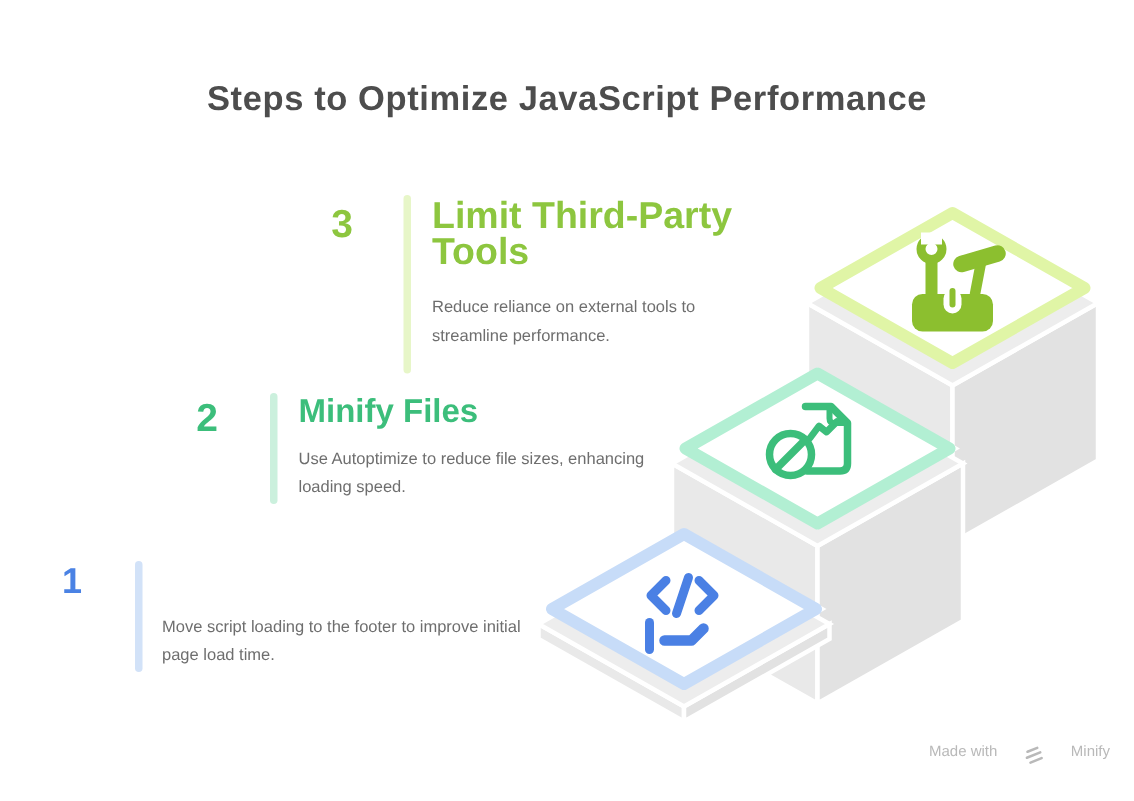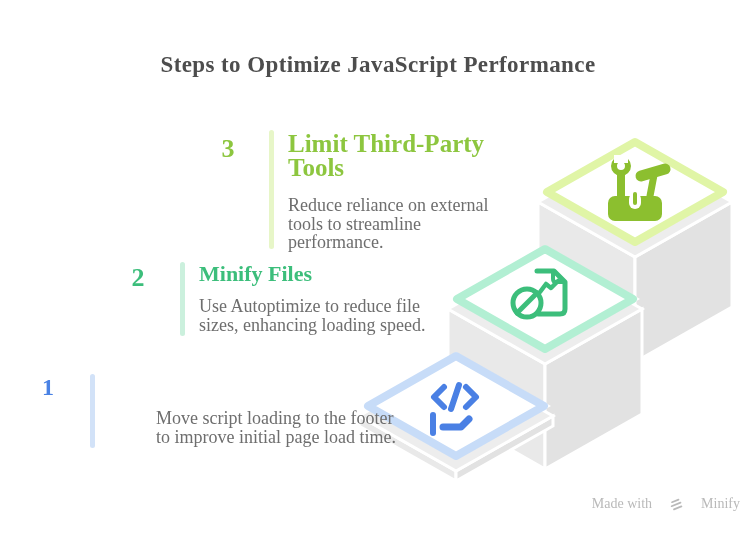--- a/index.html
+++ b/index.html
@@ -2,21 +2,21 @@
 <html><head>
 <meta charset="utf-8">
 <style>
   * { margin: 0; padding: 0; box-sizing: border-box; }
   html,body { background:#fff; }
   .canvas {
     position: relative;
     width: 756px; height: 534px;
     background: #ffffff;
     overflow: hidden;
-    font-family: Liberation Serif, serif;
+    font-family: Liberation Sans, sans-serif;
   }
   .title {
     position: absolute; left: 0; top: 52px; width: 756px;
     text-align: center;
     font-size: 23px; font-weight: bold; color: #4d4d4d;
     letter-spacing: 0.4px;
   }
   .stair-svg { position: absolute; left: 0; top: 0; }
   .step-number {
     position: absolute; width: 44px; text-align: center;
@@ -28,29 +28,29 @@
   .vbar { position: absolute; width: 5px; border-radius: 3px; }
   .b3 { left: 269px; top: 130px; height: 119px; background: #e7f6c8; }
   .b2 { left: 180px; top: 262px; height: 74px;  background: #cbf0dd; }
   .b1 { left: 90px;  top: 374px; height: 74px;  background: #d2e2f8; }
   .step-heading { position: absolute; font-weight: bold; line-height: 24px; }
   .h3 { left: 288px; top: 132px; width: 215px; font-size: 25px; color: #8dc63f; }
   .h2 { left: 199px; top: 262px; width: 230px; font-size: 22px; color: #3cbe7b; }
   .h1 { left: 108px; top: 376px; width: 260px; font-size: 16px; color: #4a82e4; line-height: 20px; }
   .step-desc {
     position: absolute; color: #6e6e6e;
-    font-size: 18px; line-height: 18.5px;
+    font-size: 11px; line-height: 18.5px;
   }
   .d3 { left: 288px; top: 196px; width: 215px; }
   .d2 { left: 199px; top: 297px; width: 238px; }
-  .d1 { left: 108px; top: 409px; width: 252px; margin-left: 48px; }
+  .d1 { left: 108px; top: 409px; width: 252px; }
   .made-with {
     position: absolute; right: 16px; top: 496px;
-    display: flex; align-items: center; gap: 17px;
-    font-size: 14px; color: #b9b9b9;
+    display: flex; gap: 17px;
+    font-size: 10px; color: #b9b9b9;
   }
 </style>
 </head>
 <body>
 
 <div class="canvas">
 
   <div class="title">Steps to Optimize JavaScript Performance</div>
 
   <svg class="stair-svg" width="756" height="534" viewBox="0 0 756 534">

